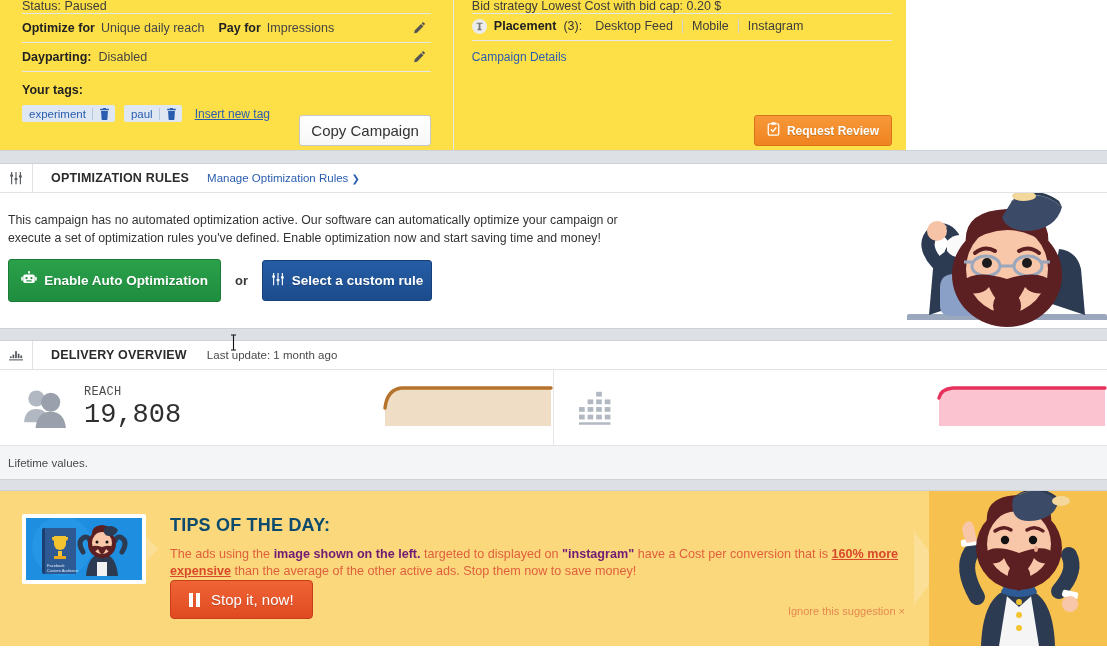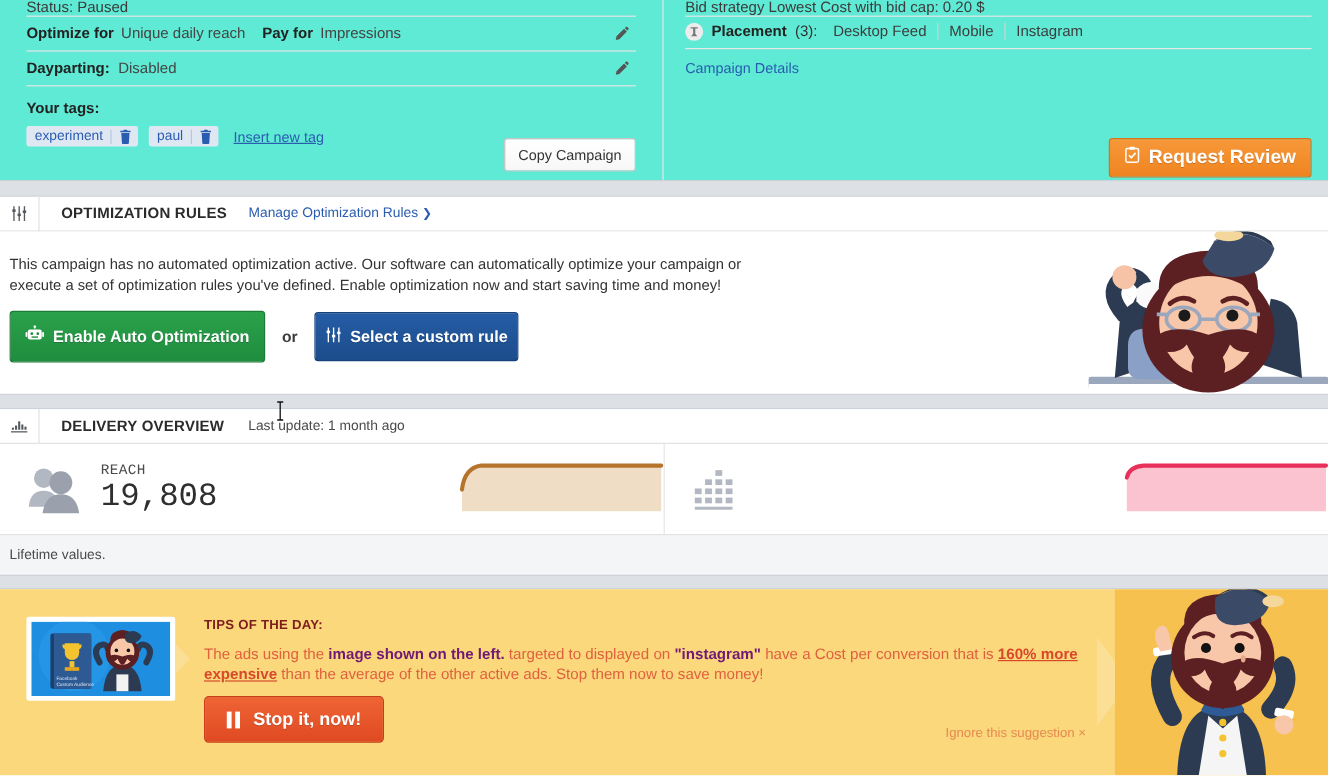--- a/index.html
+++ b/index.html
@@ -8,21 +8,21 @@
     width:1107px; height:650px;
     font-family:"Liberation Sans", sans-serif;
     font-size:12px;
     color:#333;
     background:#ffffff;
     overflow:hidden;
     position:relative;
   }
 
   
-  .top-panel { display:flex; width:1107px; height:150px; background:#5eead4; }
+  .top-panel { display:flex; width:906px; height:150px; background:#fde047; }
   .top-left { width:553px; position:relative; border-right:1px solid #e4e6e9; padding:0 22px; }
   .top-right { width:554px; position:relative; padding:0 14px 0 18px; }
 
   .row {
     position:relative;
     border-bottom:1px solid #e6e7e9;
     display:flex;
     align-items:center;
     font-size:12.5px;
     color:#3b3b3b;
@@ -58,28 +58,28 @@
     gap:7px;
     border-radius:3px;
     cursor:pointer;
     white-space:nowrap;
     font-family:"Liberation Sans", sans-serif;
   }
   .btn-plain {
     background:linear-gradient(#fff,#f7f7f7);
     border:1px solid #c6c6c6;
     color:#333;
-    font-size:12px;
+    font-size:15px;
     padding:6px 11px;
   }
   .copy-campaign { position:absolute; right:22px; top:115px; }
   .btn-orange {
     background:linear-gradient(#f79839,#ef8420);
     border:1px solid #d9731a;
-    color:#fff; font-weight:bold; font-size:16px;
+    color:#fff; font-weight:bold; font-size:12px;
     padding:6px 12px;
     text-shadow:0 1px 0 rgba(0,0,0,.18);
   }
   .request-review { position:absolute; right:14px; top:115px; }
 
   .placement-row {
     display:flex; align-items:center; gap:7px;
     border-bottom:1px solid #e6e7e9;
     height:27px; font-size:12.5px;
     padding-bottom:2px;
@@ -174,32 +174,32 @@
   }
   .tips-thumb-inner { width:100%; height:100%; position:relative; overflow:hidden; }
   .tips-arrow {
     position:absolute; left:146px; top:45px;
     width:0; height:0;
     border-top:13px solid transparent;
     border-bottom:13px solid transparent;
     border-left:12px solid #fcdf96;
   }
   .tips-content { position:absolute; left:170px; top:24px; width:755px; }
-  .tips-title { color:#7f1d1d; font-weight:bold; font-size:11px; letter-spacing:.2px; }
+  .tips-title { color:#0c4a6e; font-weight:bold; font-size:18px; letter-spacing:.2px; }
   .tips-body {
     margin-top:10px; color:#e0603e; font-size:12.6px; line-height:17px;
   }
   .tips-body b { color:#701a75; }
   .tips-body u.hl { color:#d8492c; font-weight:bold; text-decoration:underline; }
   .btn-red {
     position:absolute; left:170px; top:89px;
     background:linear-gradient(#ef6435,#e04a22);
     border:1px solid #c83d19;
     border-radius:4px;
-    color:#fff; font-weight:bold; font-size:15px;
+    color:#fff; font-weight:normal; font-size:15px;
     padding:10px 18px;
     text-shadow:0 1px 0 rgba(0,0,0,.2);
   }
   .pause-bars { display:inline-flex; gap:3px; margin-right:4px; }
   .pause-bars i { display:block; width:4px; height:14px; background:#fff; }
   .ignore-link {
     position:absolute; right:202px; top:114px;
     color:#e58a51; font-size:11px; cursor:pointer;
   }
   .tips-mascot { position:absolute; right:0; bottom:0; width:178px; height:155px; }

